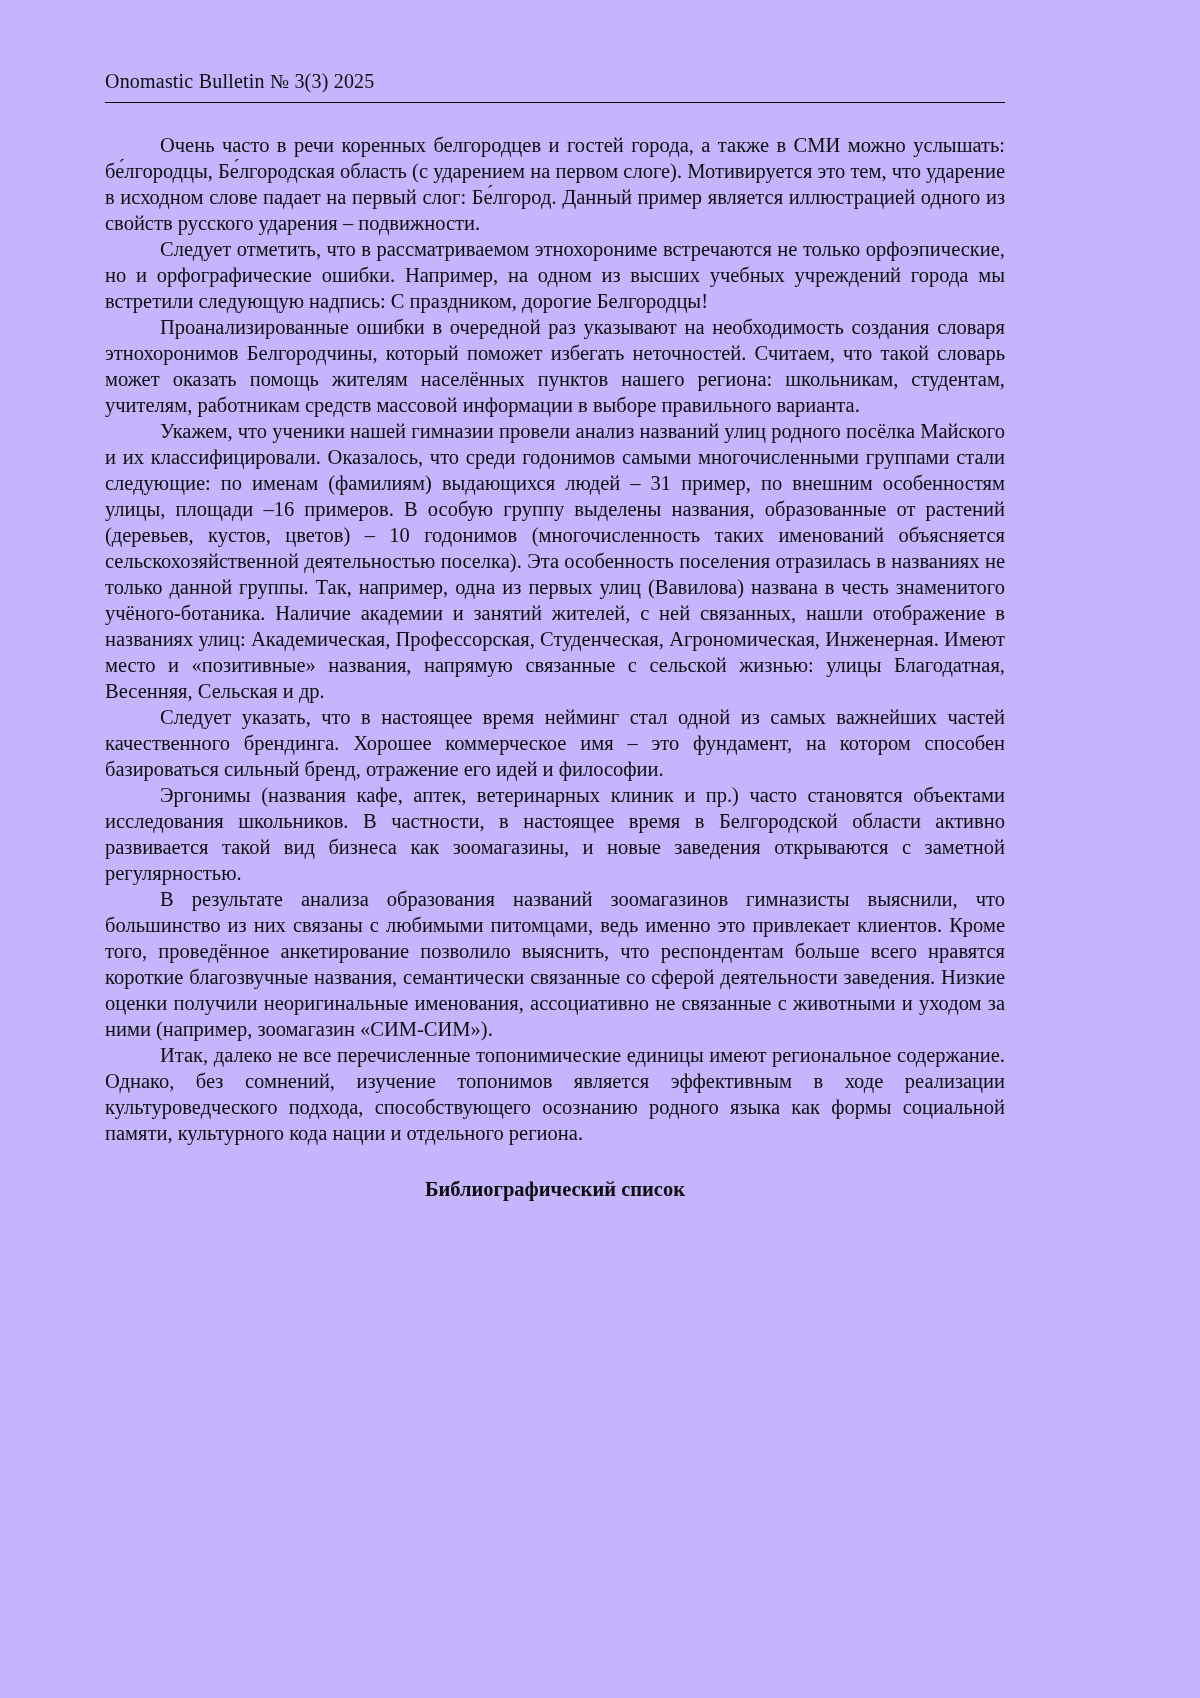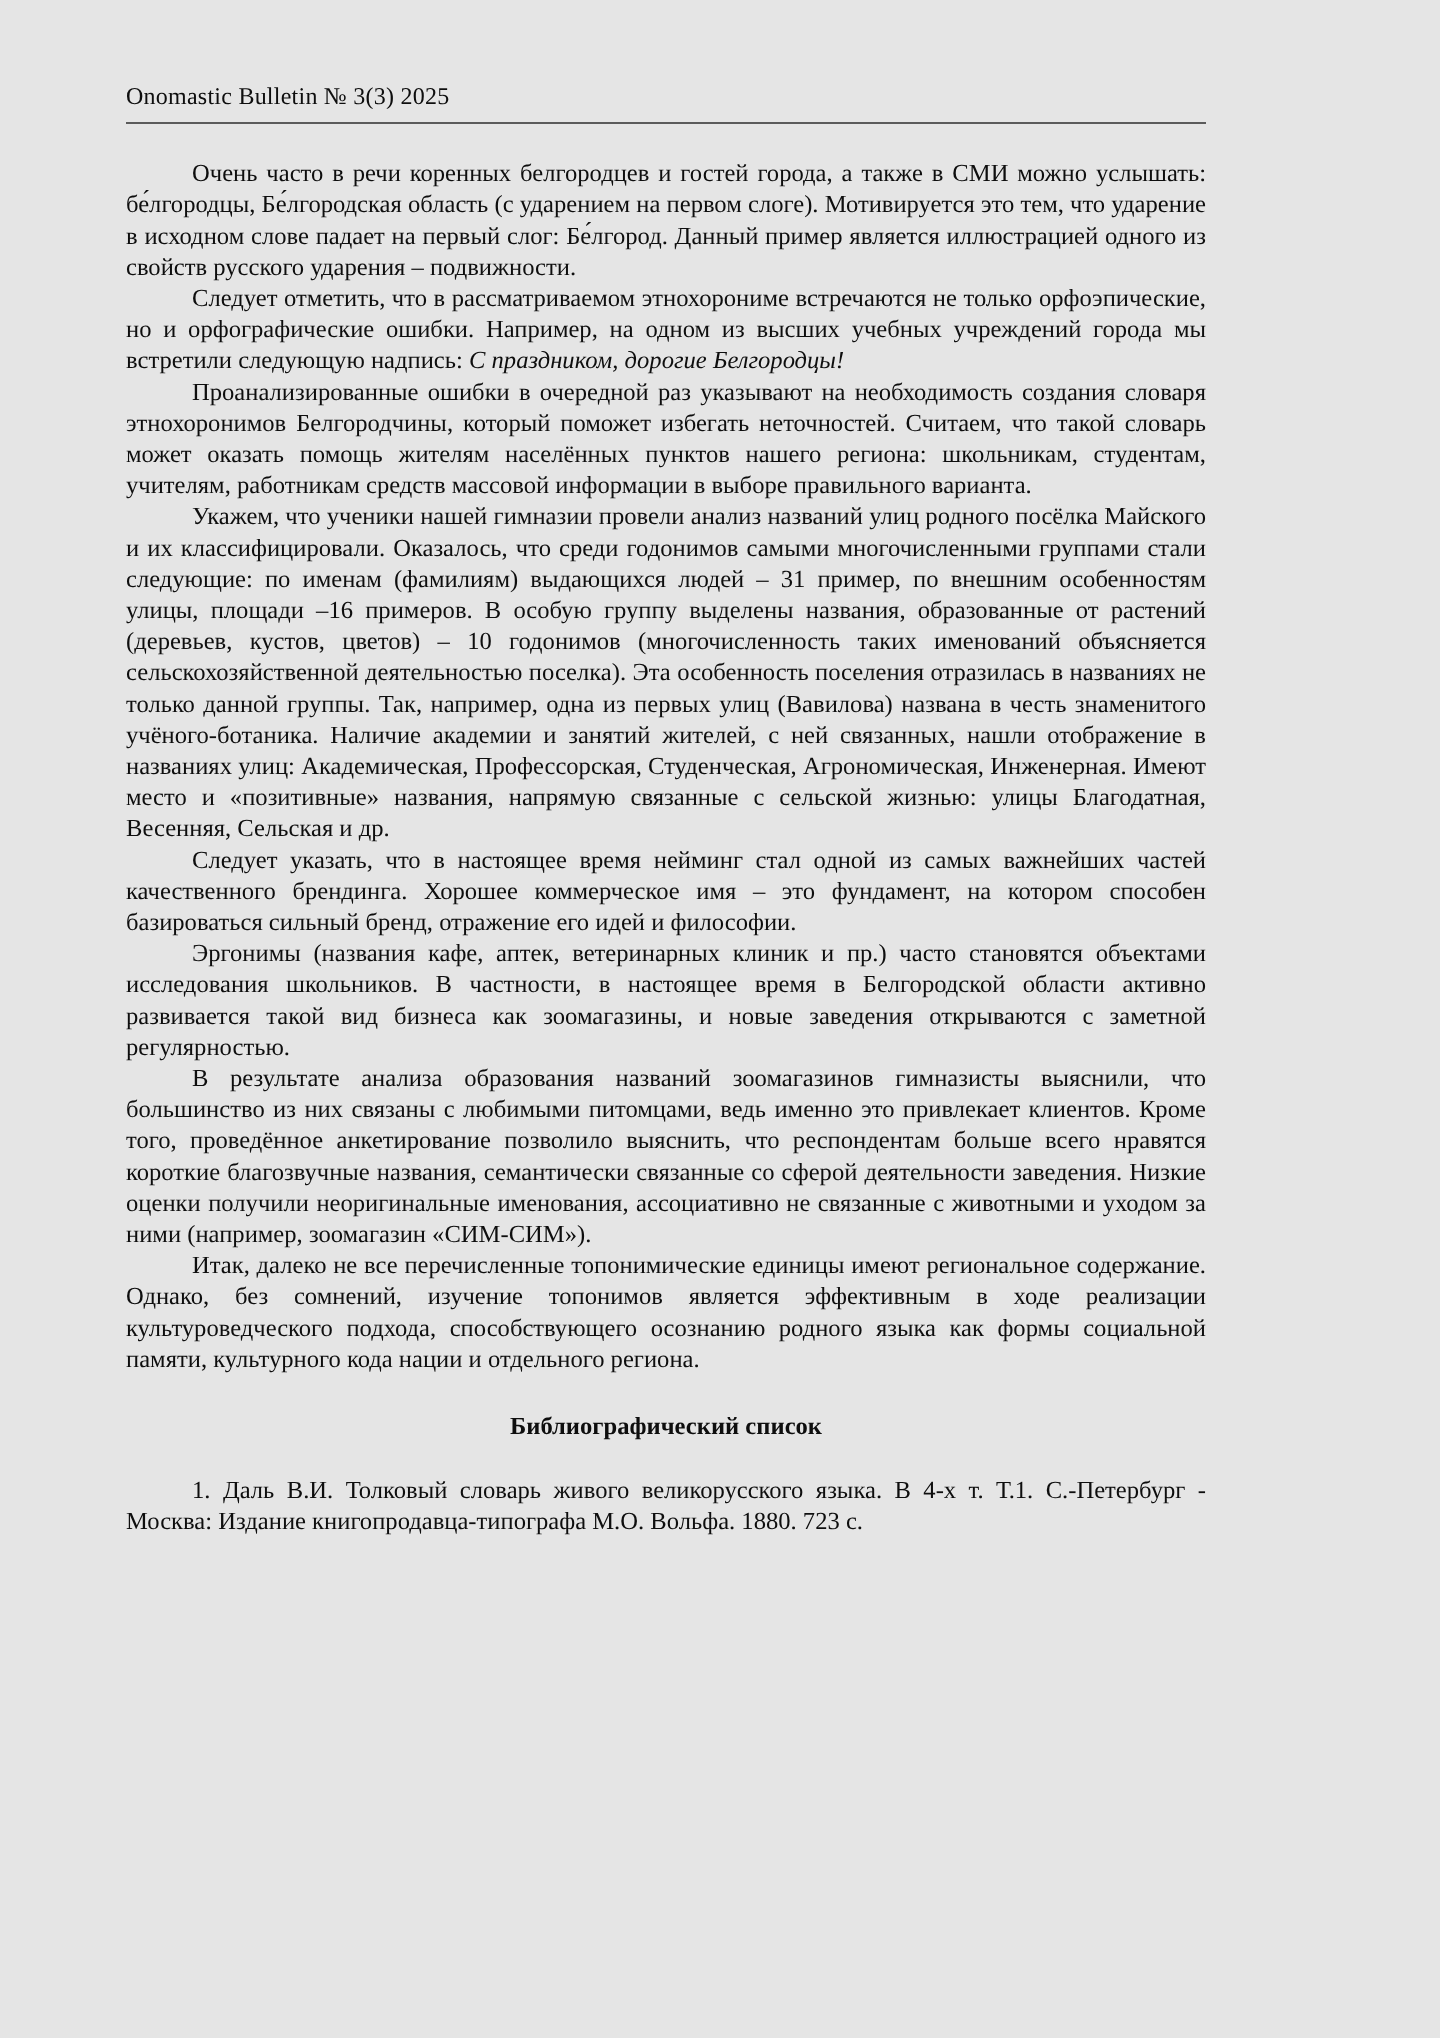--- a/index.html
+++ b/index.html
@@ -7,36 +7,36 @@
   body {
     width: 1200px; height: 1698px;
     color: #0e0e0e;
     font-family: "Liberation Serif", "DejaVu Serif", serif;
     overflow: hidden;
   }
   .page {
     width: 1200px; height: 1698px;
     padding: 70px 195px 40px 105px;
     position: relative;
-    background: #e5e5e5;
+    background: #c4b5fd;
   }
   .journal {
     font-size: 20px;
     letter-spacing: 0.2px;
     padding-bottom: 9px;
     border-bottom: 1.5px solid #000;
   }
   .body-text { margin-top: 29px; }
   .para {
     font-size: 20.5px;
     line-height: 26px;
     text-align: justify;
     text-indent: 55px;
   }
-  .em { font-style: italic; }
+  .em { }
   .bib-title {
     margin-top: 30px;
     font-size: 20.5px;
     line-height: 26px;
     font-weight: bold;
     text-align: center;
     font-family: Liberation Serif, serif;
   }
   .refs { margin-top: 27px; }
   .ref {
@@ -66,18 +66,15 @@
       <p class="para"><span>Проанализированные ошибки в очередной раз указывают на необходимость создания словаря этнохоронимов Белгородчины, который поможет избегать неточностей. Считаем, что такой словарь может оказать помощь жителям населённых пунктов нашего региона: школьникам, студентам, учителям, работникам средств массовой информации в выборе правильного варианта.</span></p>
       <p class="para"><span>Укажем, что ученики нашей гимназии провели анализ названий улиц родного посёлка Майского и их классифицировали. Оказалось, что среди годонимов самыми многочисленными группами стали следующие: по именам (фамилиям) выдающихся людей – 31 пример, по внешним особенностям улицы, площади –16 примеров. В особую группу выделены названия, образованные от растений (деревьев, кустов, цветов) – 10 годонимов (многочисленность таких именований объясняется сельскохозяйственной деятельностью поселка). Эта особенность поселения отразилась в названиях не только данной группы. Так, например, одна из первых улиц (Вавилова) названа в честь знаменитого учёного-ботаника. Наличие академии и занятий жителей, с ней связанных, нашли отображение в названиях улиц: Академическая, Профессорская, Студенческая, Агрономическая, Инженерная. Имеют место и «позитивные» названия, напрямую связанные с сельской жизнью: улицы Благодатная, Весенняя, Сельская и др.</span></p>
       <p class="para"><span>Следует указать, что в настоящее время нейминг стал одной из самых важнейших частей качественного брендинга. Хорошее коммерческое имя – это фундамент, на котором способен базироваться сильный бренд, отражение его идей и философии.</span></p>
       <p class="para"><span>Эргонимы (названия кафе, аптек, ветеринарных клиник и пр.) часто становятся объектами исследования школьников. В частности, в настоящее время в Белгородской области активно развивается такой вид бизнеса как зоомагазины, и новые заведения открываются с заметной регулярностью.</span></p>
       <p class="para"><span>В результате анализа образования названий зоомагазинов гимназисты выяснили, что большинство из них связаны с любимыми питомцами, ведь именно это привлекает клиентов. Кроме того, проведённое анкетирование позволило выяснить, что респондентам больше всего нравятся короткие благозвучные названия, семантически связанные со сферой деятельности заведения. Низкие оценки получили неоригинальные именования, ассоциативно не связанные с животными и уходом за ними (например, зоомагазин «СИМ-СИМ»).</span></p>
       <p class="para"><span>Итак, далеко не все перечисленные топонимические единицы имеют региональное содержание. Однако, без сомнений, изучение топонимов является эффективным в ходе реализации культуроведческого подхода, способствующего осознанию родного языка как формы социальной памяти, культурного кода нации и отдельного региона.</span></p>
     </main>
 
   <h2 class="bib-title">Библиографический список</h2>
 
-  <div class="refs">
-    <p class="ref">1.  Даль В.И. Толковый словарь живого великорусского языка. В 4-х т. Т.1. С.-Петербург - Москва: Издание книгопродавца-типографа М.О. Вольфа. 1880. 723 с.</p>
-  </div>
 
 
 </div>
 
 </body></html>

